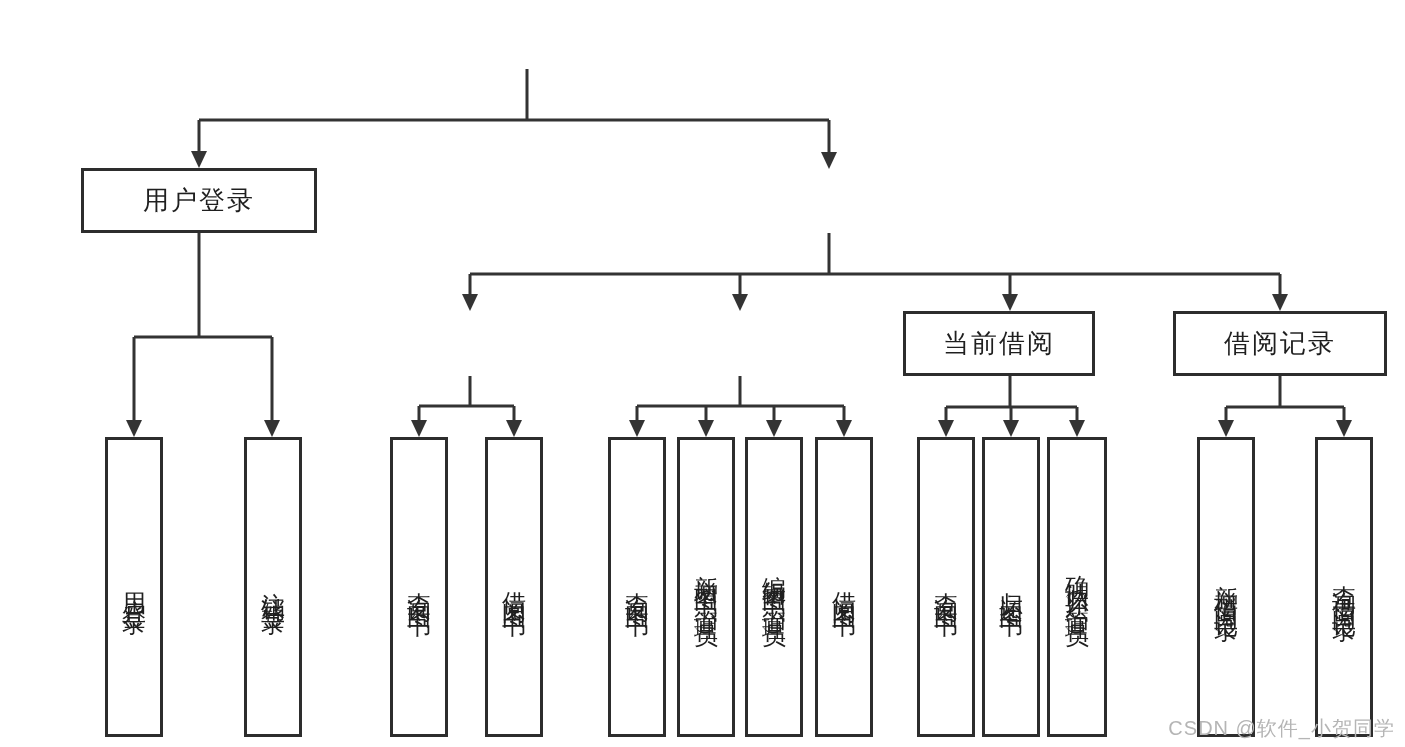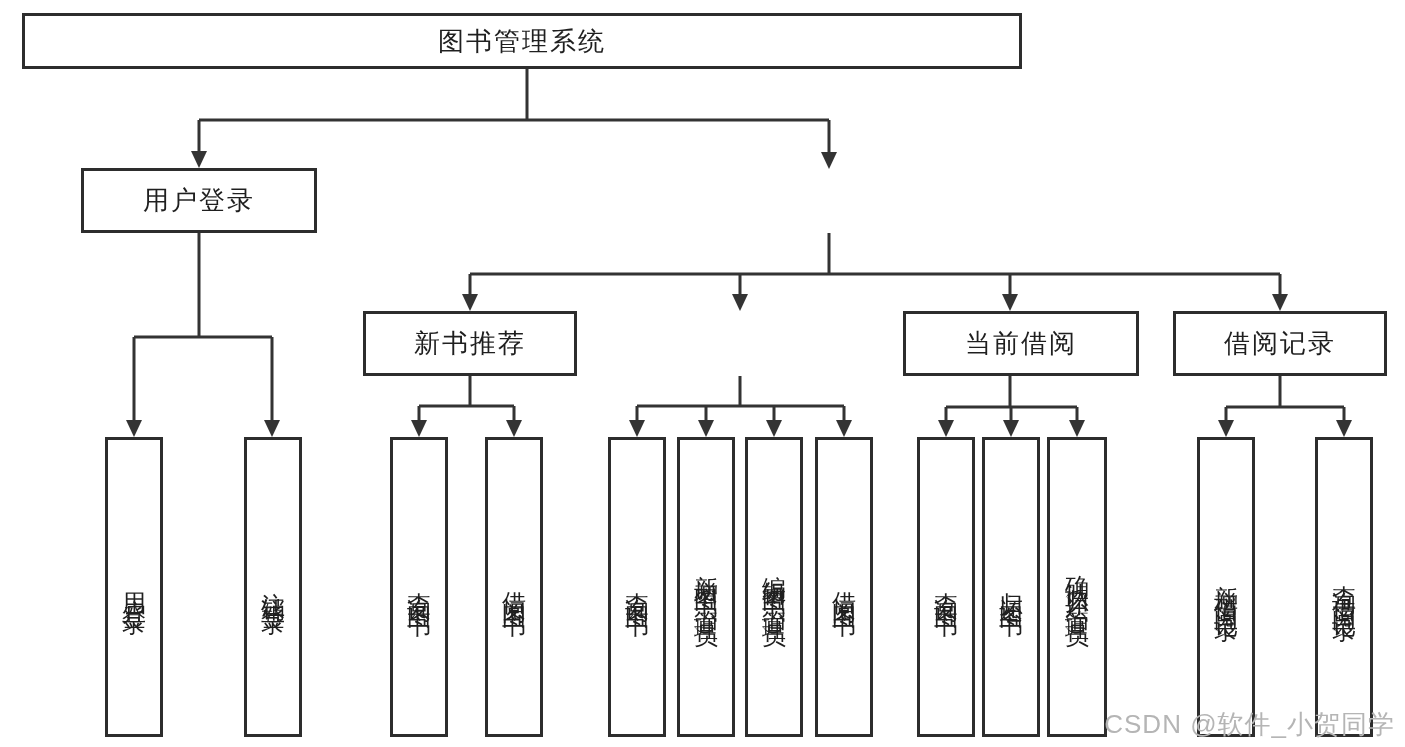--- a/index.html
+++ b/index.html
@@ -12,21 +12,21 @@
     position:absolute; box-sizing:border-box; background:#ffffff;
     border:3px solid #2d2d2d; display:flex; align-items:center; justify-content:center;
     color:#1f1f1f;
   }
   .node .hlabel { font-size:26px; letter-spacing:2px; white-space:nowrap; }
   .node .vlabel {
     writing-mode:vertical-rl; text-orientation:mixed;
     font-size:24px; letter-spacing:7px; line-height:1; white-space:nowrap;
   }
   .watermark {
-    position:absolute; right:10px; bottom:5px; font-size:26px;
+    position:absolute; right:10px; bottom:5px; font-size:20px;
     color:#b5b5b5; letter-spacing:1px; white-space:nowrap;
   }
 </style>
 </head>
 <body>
 
 <div class="stage">
 
   <svg class="wires" viewBox="0 0 1405 747">
     <g stroke="#333333" stroke-width="3" fill="none">
@@ -64,32 +64,26 @@
       <polygon points="1003,420 1019,420 1011,437" fill="#333333" stroke="none"></polygon>
       <polygon points="1069,420 1085,420 1077,437" fill="#333333" stroke="none"></polygon>
     </g>
     <g stroke="#333333" stroke-width="3" fill="none">
       <path d="M1280,376 V407 M1226,407 H1344 M1226,407 V421 M1344,407 V421"></path>
       <polygon points="1218,420 1234,420 1226,437" fill="#333333" stroke="none"></polygon>
       <polygon points="1336,420 1352,420 1344,437" fill="#333333" stroke="none"></polygon>
     </g>
   </svg>
 
-  <div class="node" style="left:22px;top:13px;width:1000px;height:56px;">
-    <span class="hlabel">图书管理系统</span>
-  </div>
 
   <div class="node" style="left:81px;top:168px;width:236px;height:65px;">
     <span class="hlabel">用户登录</span>
   </div>
 
-  <div class="node" style="left:363px;top:311px;width:214px;height:65px;">
-    <span class="hlabel">新书推荐</span>
-  </div>
-  <div class="node" style="left:903px;top:311px;width:236px;height:65px;align-items:center;">
+  <div class="node" style="left:903px;top:311px;width:192px;height:65px;align-items:center;">
     <span class="hlabel">当前借阅</span>
   </div>
   <div class="node" style="left:1173px;top:311px;width:214px;height:65px;font-family:Liberation Mono, monospace;">
     <span class="hlabel">借阅记录</span>
   </div>
 
   <div class="node" style="left:105px;top:437px;width:58px;height:300px;">
     <span class="vlabel">用户登录</span>
   </div>
   <div class="node" style="left:244px;top:437px;width:58px;height:300px;">

